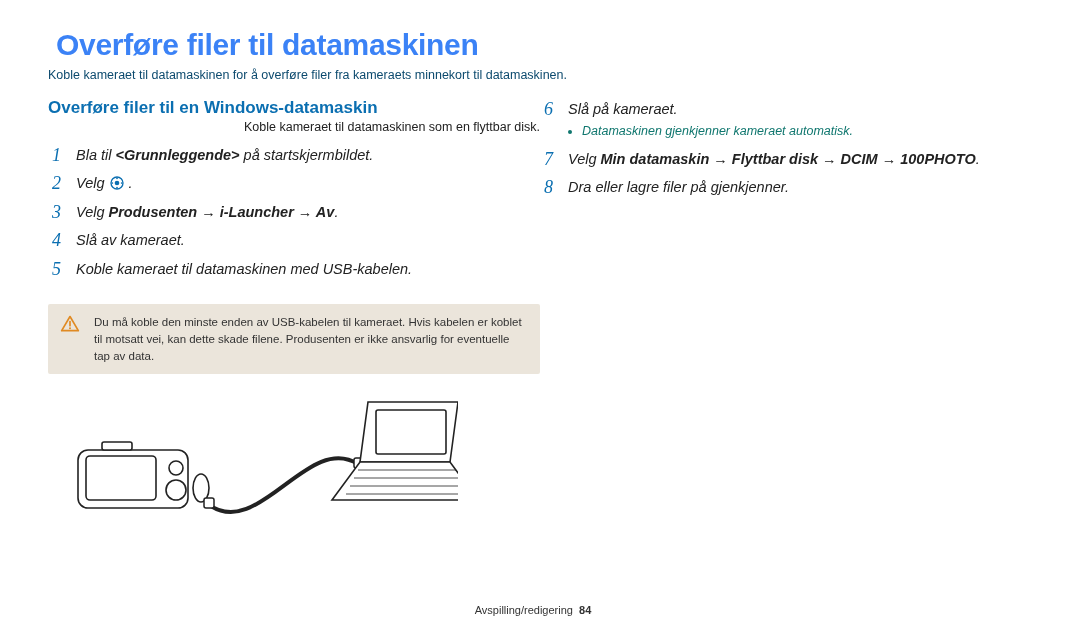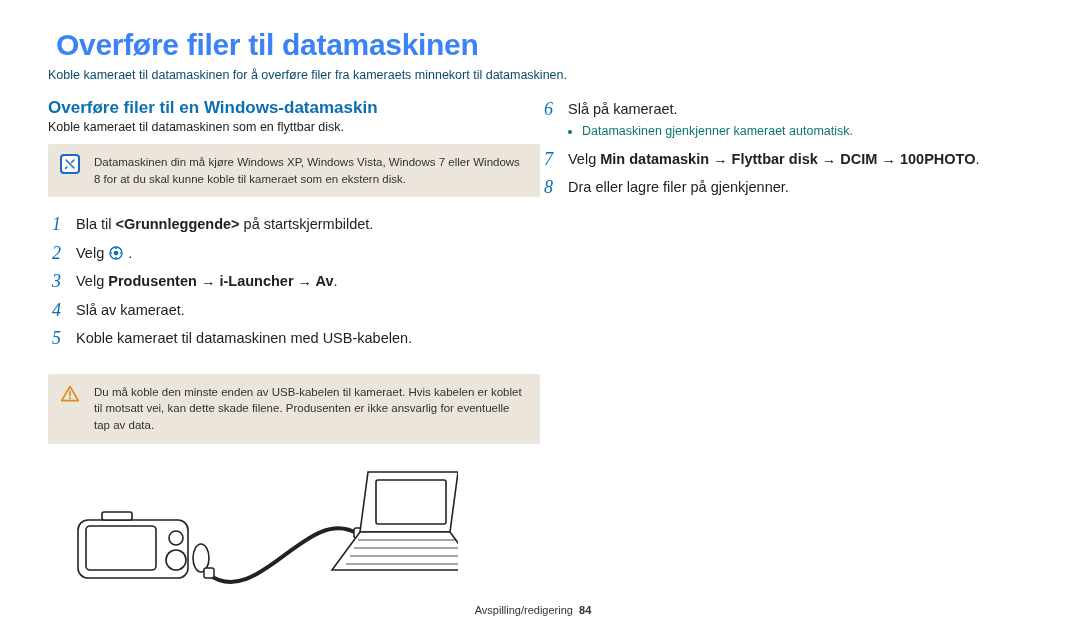--- a/index.html
+++ b/index.html
@@ -27,21 +27,21 @@
   .columns {
     display: flex;
   }
   .col { flex: 1 1 50%; }
   h2.section-title {
     color: #0b6fb1;
     font-size: 17px;
     font-weight: 700;
     margin-bottom: 2px;
   }
-  .sub-intro { font-size: 12.5px; margin-bottom: 10px; }
+  .sub-intro { font-size: 12.5px; margin-bottom: 10px; text-align: right; }
   .note-box {
     background: #ebe5db;
     border-radius: 2px;
     padding: 10px 12px 10px 46px;
     position: relative;
     font-size: 11.5px;
     line-height: 1.45;
     margin: 8px 0 16px 0;
     color: #333;
   }
@@ -49,21 +49,21 @@
     position: absolute;
     left: 12px; top: 10px;
     width: 20px; height: 20px;
     display: flex; align-items: center; justify-content: center;
   }
   .ico-info {
     border: 2px solid #1a69c9; border-radius: 4px;
     color: #1a69c9; background: #fff;
   }
   .ico-warn { color: #e08a23; }
-  ol.steps { list-style: none; counter-reset: step; }
+  ol.steps { list-style: none; counter-reset: step; font-style: italic; }
   ol.steps > li {
     counter-increment: step;
     position: relative;
     padding-left: 28px;
     font-size: 14.5px;
     line-height: 1.55;
     margin-bottom: 6px;
   }
   ol.steps > li::before {
     content: counter(step);
@@ -106,29 +106,20 @@
 
 <h1 class="page-title">Overføre filer til datamaskinen</h1>
 <p class="intro">Koble kameraet til datamaskinen for å overføre filer fra kameraets minnekort til datamaskinen.</p>
 
 <div class="columns">
 
   <div class="col">
     <h2 class="section-title">Overføre filer til en Windows-datamaskin</h2>
     <p class="sub-intro">Koble kameraet til datamaskinen som en flyttbar disk.</p>
 
-    <div class="note-box">
-      <span class="ico ico-info">
-        <svg width="12" height="12" viewBox="0 0 24 24" fill="none" stroke="#1a69c9" stroke-width="3" stroke-linecap="round">
-          <path d="M4 4 L20 20 M20 4 L15 9" fill="none"></path>
-          <path d="M6 18 L3 21"></path>
-        </svg>
-      </span>
-      <span>Datamaskinen din må kjøre Windows XP, Windows Vista, Windows 7 eller Windows 8 for at du skal kunne koble til kameraet som en ekstern disk.</span>
-    </div>
 
     <ol class="steps">
       <li>
         <span>Bla til </span><span class="bold">&lt;Grunnleggende&gt;</span><span> på startskjermbildet.</span>
       </li>
       <li>
         <span>Velg </span><span class="inline-icon">
           <svg width="16" height="16" viewBox="0 0 24 24">
             <circle cx="12" cy="12" r="9" fill="none" stroke="#0b6fb1" stroke-width="2"></circle>
             <circle cx="12" cy="12" r="3.5" fill="#0b6fb1"></circle>

